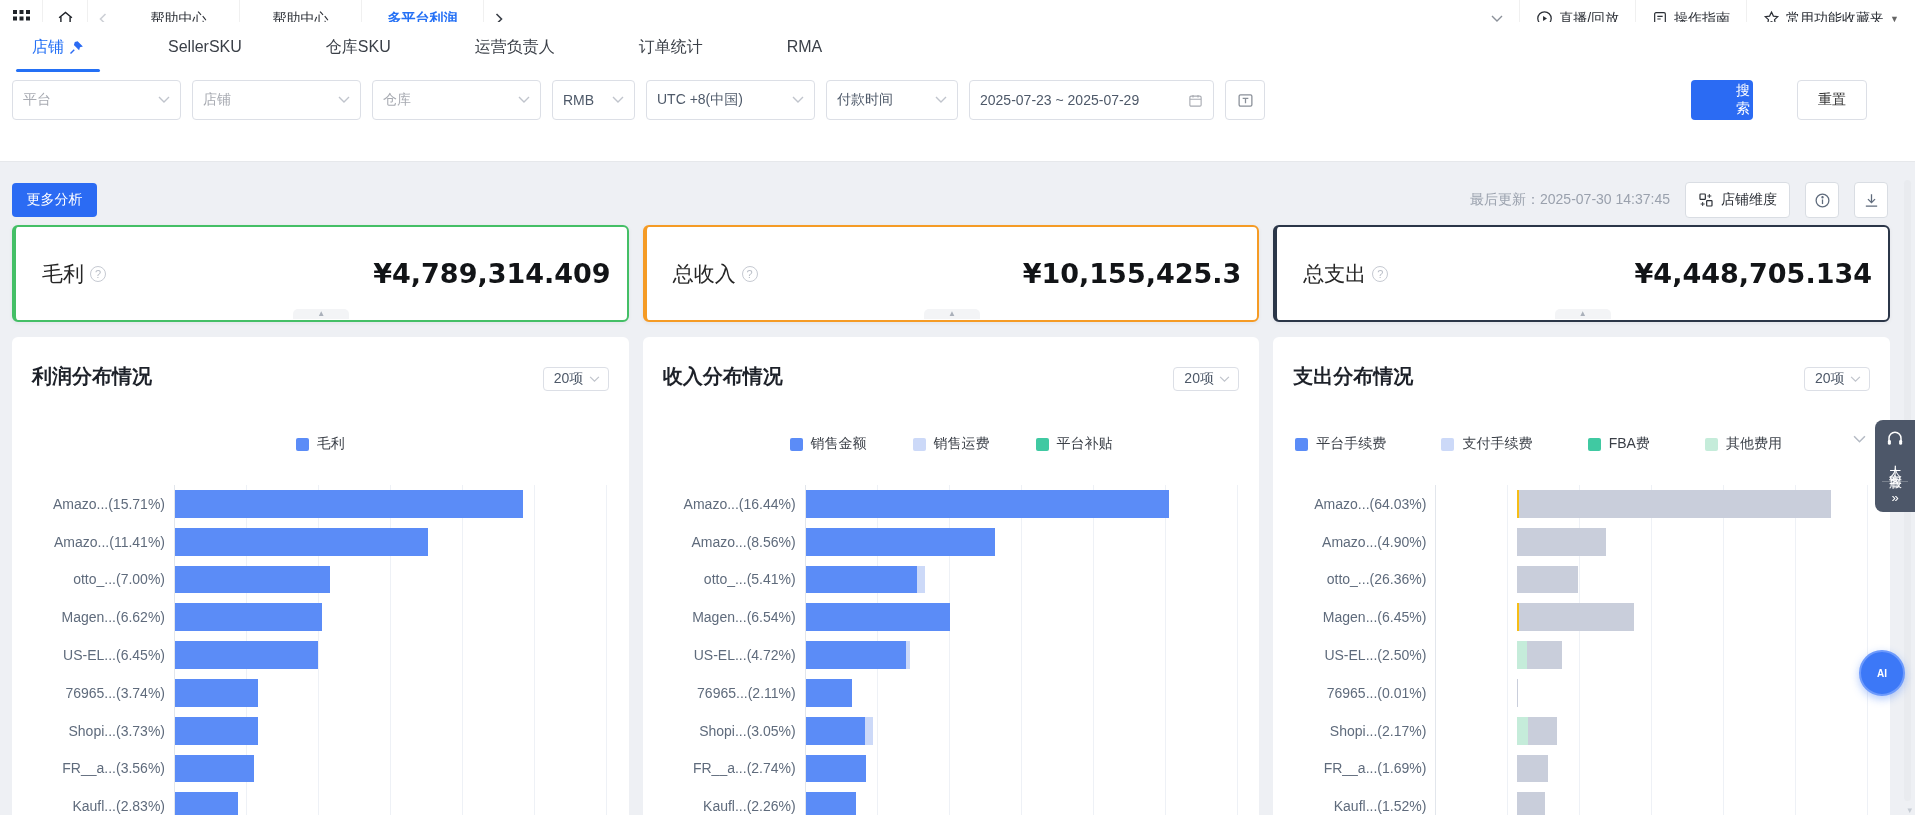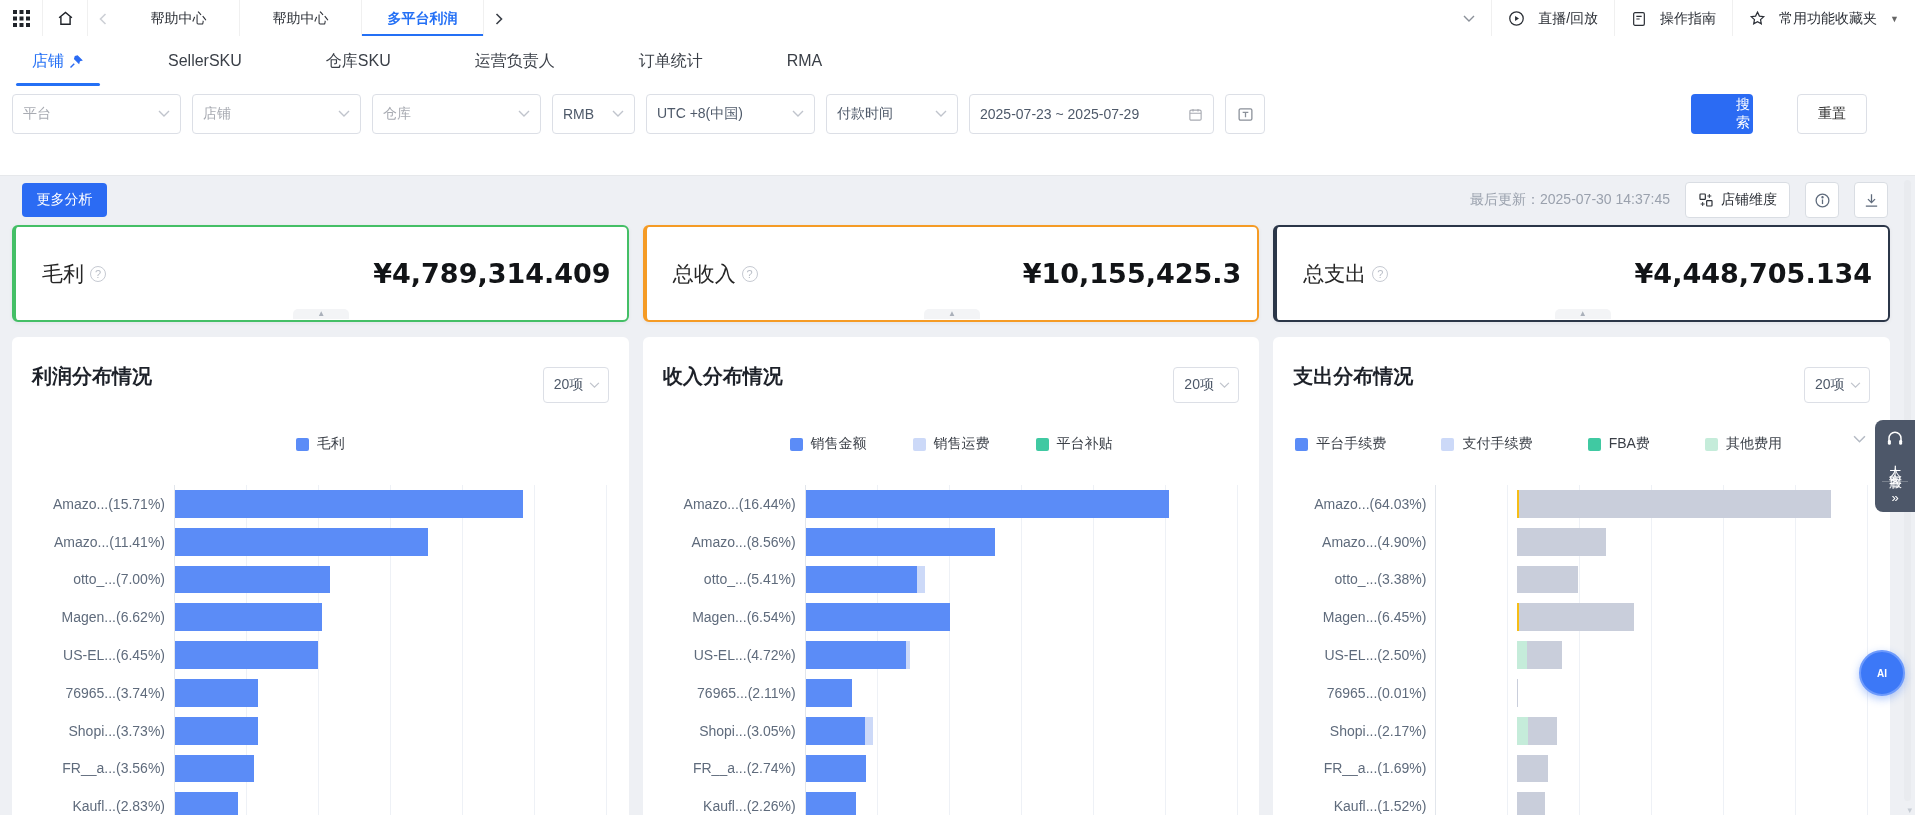--- a/index.html
+++ b/index.html
@@ -13,27 +13,27 @@
           border-bottom:1px solid #e9e9e9;display:flex;align-items:stretch;}
   .tb-cell{display:flex;align-items:center;justify-content:center;border-right:1px solid #f0f0f0;}
   .grid-cell{width:42px;border-right:none;}
   .home-cell{width:46px;border-left:1px solid #f0f0f0;}
   .chev-cell{width:30px;color:#c9c9c9;border-right:none;}
   .tb-tab{width:122px;font-size:14px;color:#2b2f36;cursor:pointer;position:relative;}
   .tb-tab.active{color:#2470f5;font-weight:bold;}
   .tb-tab.active::after{content:"";position:absolute;left:0;right:0;bottom:0;height:3px;background:#2470f5;}
   .tb-spacer{flex:1;border-right:none;}
   .tb-right{display:flex;align-items:stretch;}
-  .tb-item{display:flex;align-items:center;gap:13px;padding:0 16px;font-size:14px;color:#2b2f36;
+  .tb-item{display:flex;align-items:center;gap:6px;padding:0 16px;font-size:14px;color:#2b2f36;
            border-left:1px solid #f0f0f0;cursor:pointer;}
   .tb-item.nosp{border-left:none;color:#8a9099;}
   .tiny-caret{font-size:9px;color:#666;}
 
   
-  .whiteblock{position:absolute;top:36px;left:0;width:1915px;height:140px;background:#fff;
+  .whiteblock{position:absolute;top:22px;left:0;width:1915px;height:140px;background:#fff;
               border-bottom:1px solid #e6e8eb;}
   .subnav{display:flex;gap:80px;padding-left:30px;height:50px;align-items:center;}
   .subnav-item{font-size:16px;color:#3a3f47;cursor:pointer;position:relative;height:50px;
                display:flex;align-items:center;gap:5px;padding:0 2px;}
   .subnav-item.active{color:#2470f5;}
   .subnav-item.active::after{content:"";position:absolute;left:-14px;right:-14px;bottom:0;height:3px;
                border-radius:2px;background:#2470f5;}
 
   .filters{display:flex;align-items:center;gap:11px;margin:8px 48px 0 12px;}
   .sel,.inp,.datebox{height:40px;border:1px solid #dcdfe6;border-radius:4px;background:#fff;
@@ -47,21 +47,21 @@
   .sel-group .sel{border-radius:4px 0 0 4px;}
   .sel-group .inp{border-radius:0 4px 4px 0;border-left:none;justify-content:space-between;}
   .btn{height:40px;border-radius:4px;font-size:14px;display:flex;align-items:center;
        justify-content:center;cursor:pointer;border:1px solid transparent;}
   .btn-primary{background:#2b6bf3;color:#fff;width:62px;}
   .btn-plain{background:#fff;color:#333;border-color:#dcdfe6;width:70px;margin-left:33px;}
   .ml-auto{margin-left:auto;padding-left:44px;}
 
   
   .toolbar{position:absolute;top:178px;left:0;width:1915px;height:44px;display:flex;align-items:center;}
-  .more-btn{margin-left:22px;width:85px;height:34px;background:#2b6bf3;color:#fff;border-radius:4px;
+  .more-btn{margin-left:12px;width:85px;height:34px;background:#2b6bf3;color:#fff;border-radius:4px;
             font-size:14px;display:flex;align-items:center;justify-content:center;cursor:pointer;}
   .tool-right{margin-left:auto;margin-right:27px;display:flex;align-items:center;gap:15px;}
   .last-update{font-size:14px;color:#9aa1ad;}
   .dim-btn{height:36px;padding:0 12px;background:#fff;border:1px solid #d9dde3;border-radius:4px;
            display:flex;align-items:center;gap:7px;font-size:14px;color:#2b2f36;cursor:pointer;}
   .sq-btn{width:34px;height:36px;background:#fff;border:1px solid #d9dde3;border-radius:4px;
           display:flex;align-items:center;justify-content:center;cursor:pointer;}
 
   
   .cards{position:absolute;top:225px;left:12px;width:1878px;display:flex;gap:14px;}
@@ -75,21 +75,21 @@
         font-family:"DejaVu Sans","Liberation Sans",sans-serif;}
   .card-tab{position:absolute;bottom:1px;left:50%;transform:translateX(-50%);width:56px;height:10px;
         background:#f3f4f6;border-radius:5px 5px 0 0;display:flex;align-items:center;justify-content:center;
         color:#aab0ba;font-size:8px;line-height:8px;cursor:pointer;}
   .card-tab::after{content:"▲";}
 
   
   .panels{position:absolute;top:337px;left:12px;width:1878px;display:flex;gap:14px;height:500px;}
   .panel{flex:1;background:#fff;border-radius:6px;position:relative;overflow:hidden;}
   .panel-title{position:absolute;top:26px;left:20px;font-size:20px;font-weight:bold;color:#1d2129;}
-  .page-select{position:absolute;top:30px;right:20px;width:66px;height:36px;border:1px solid #dcdfe6;
+  .page-select{position:absolute;top:30px;right:20px;width:66px;height:24px;border:1px solid #dcdfe6;
         border-radius:4px;display:flex;align-items:center;justify-content:space-between;
         padding:0 8px 0 10px;font-size:14px;color:#4e5969;cursor:pointer;}
   .legend{position:absolute;top:96px;left:0;right:0;height:22px;display:flex;
         align-items:center;justify-content:center;gap:46px;}
   .legend.spread{left:22px;right:108px;justify-content:space-between;gap:10px;}
   .legend-item{display:flex;align-items:center;gap:8px;font-size:14px;color:#3a3f47;cursor:pointer;}
   .swatch{width:13px;height:13px;border-radius:2px;display:inline-block;}
   .legend-more{position:absolute;top:98px;right:24px;cursor:pointer;}
 
   .chart-rows{position:absolute;top:148px;left:20px;right:16px;bottom:0;}
@@ -498,21 +498,21 @@
               <div class="bar-seg" style="left: 18.8304%; width: 71.449%; background: rgb(201, 206, 219);"></div>
             </div>
           </div>
           <div class="chart-row">
             <div class="row-label">Amazo...(4.90%)</div>
             <div class="row-track">
               <div class="bar-seg" style="left: 18.5%; width: 20.237%; background: rgb(201, 206, 219);"></div>
             </div>
           </div>
           <div class="chart-row">
-            <div class="row-label">otto_...(3.38%)</div>
+            <div class="row-label">otto_...(26.36%)</div>
             <div class="row-track">
               <div class="bar-seg" style="left: 18.5%; width: 13.9594%; background: rgb(201, 206, 219);"></div>
             </div>
           </div>
           <div class="chart-row">
             <div class="row-label">Magen...(6.45%)</div>
             <div class="row-track">
               <div class="bar-seg" style="left: 18.5%; width: 0.4956%; background: rgb(246, 189, 22);"></div>
               <div class="bar-seg" style="left: 18.9956%; width: 26.1429%; background: rgb(201, 206, 219);"></div>
             </div>

